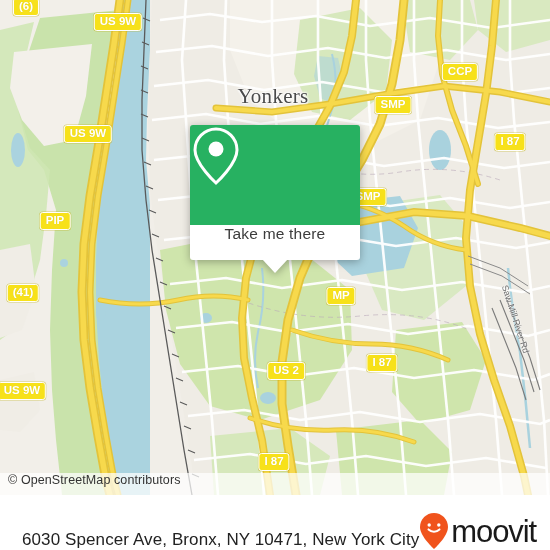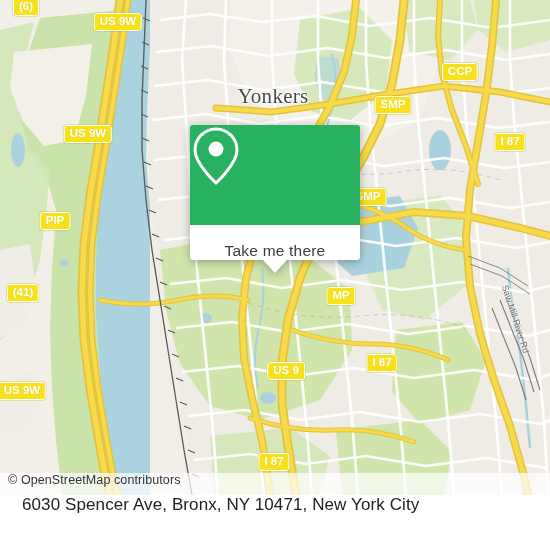--- a/index.html
+++ b/index.html
@@ -29,33 +29,33 @@
     filter:drop-shadow(0 2px 4px rgba(0,0,0,.30));
   }
   #card .head{
     position:absolute;left:0;top:0;width:170px;height:100px;
     background:#27b161;border-radius:3px 3px 0 0;
     display:flex;align-items:center;justify-content:center;
   }
   #card .foot{
     position:absolute;left:0;top:100px;width:170px;height:35px;
     background:#ffffff;border-radius:0 0 3px 3px;
-    display:flex;align-items:flex-end;justify-content:center;
+    display:flex;align-items:flex-start;justify-content:center;
   }
   #card .foot .lbl{font-size:15.5px;color:#3c3c3c;letter-spacing:.2px;}
   #card .tail{
     position:absolute;left:72px;top:134px;width:0;height:0;
     border-left:13px solid transparent;border-right:13px solid transparent;
     border-top:14px solid #ffffff;
   }
 
   
   #bottombar{
     position:absolute;left:0;top:495px;width:550px;height:55px;
-    background:#ffffff;display:flex;align-items:flex-start;
+    background:#ffffff;display:flex;align-items:flex-end;
     justify-content:space-between;padding:0 14px 0 22px;box-sizing:border-box;
   }
   #addr{font-size:17px;color:#222;letter-spacing:.1px;white-space:nowrap;}
   #brand{display:flex;align-items:center;gap:2px;}
   #brand .wordmark{font-size:31px;color:#1a1a1a;letter-spacing:-1.1px;font-weight:400;line-height:1;}
 
   
   .shield{
     position:absolute;transform:translate(-50%,-50%);
     background:#f7e11a;border:1.6px solid #ffffff;border-radius:3px;
@@ -251,21 +251,21 @@
       <div class="shield" style="left:118px;top:22px">US 9W</div>
       <div class="shield" style="left:88px;top:134px">US 9W</div>
       <div class="shield" style="left:55px;top:221px">PIP</div>
       <div class="shield" style="left:23px;top:293px">(41)</div>
       <div class="shield" style="left:22px;top:391px">US 9W</div>
       <div class="shield" style="left:393px;top:105px">SMP</div>
       <div class="shield" style="left:460px;top:72px">CCP</div>
       <div class="shield" style="left:510px;top:142px">I 87</div>
       <div class="shield" style="left:368px;top:197px">SMP</div>
       <div class="shield" style="left:341px;top:296px">MP</div>
-      <div class="shield" style="left:286px;top:371px">US 9</div>
+      <div class="shield" style="left:286px;top:371px">US 2</div>
       <div class="shield" style="left:382px;top:363px">I 87</div>
       <div class="shield" style="left:274px;top:462px">I 87</div>
 
       <div class="streetlbl" style="left:480px;top:314px;transform:rotate(72deg)">Saw Mill River Rd</div>
     </div>
 
     <div id="card">
       <div class="head">
         <svg width="52" height="62" viewBox="0 0 52 62">
           <path d="M26 4 C14.4 4 5 13.4 5 25 C5 39 26 58 26 58 C26 58 47 39 47 25 C47 13.4 37.6 4 26 4 Z" fill="none" stroke="#ffffff" stroke-width="3"></path>
@@ -278,15 +278,24 @@
       <div class="tail"></div>
     </div>
 
     <div id="attrib">
       <span class="txt">© OpenStreetMap contributors</span>
     </div>
   </div>
 
   <div id="bottombar">
     <div id="addr">6030 Spencer Ave, Bronx, NY 10471, New York City</div>
+    <div id="brand">
+      <svg width="30" height="38" viewBox="0 0 30 38">
+        <path d="M15 1 C7.3 1 1 7.3 1 15 C1 24.5 15 37 15 37 C15 37 29 24.5 29 15 C29 7.3 22.7 1 15 1 Z" fill="#F0531C"></path>
+        <circle cx="10.2" cy="13" r="1.7" fill="#ffffff"></circle>
+        <circle cx="19.8" cy="13" r="1.7" fill="#ffffff"></circle>
+        <path d="M9.5 17.4 Q15 22.2 20.5 17.4" fill="none" stroke="#ffffff" stroke-width="2" stroke-linecap="round"></path>
+      </svg>
+      <span class="wordmark">moovit</span>
+    </div>
   </div>
 
 </div>
 
 </body></html>

